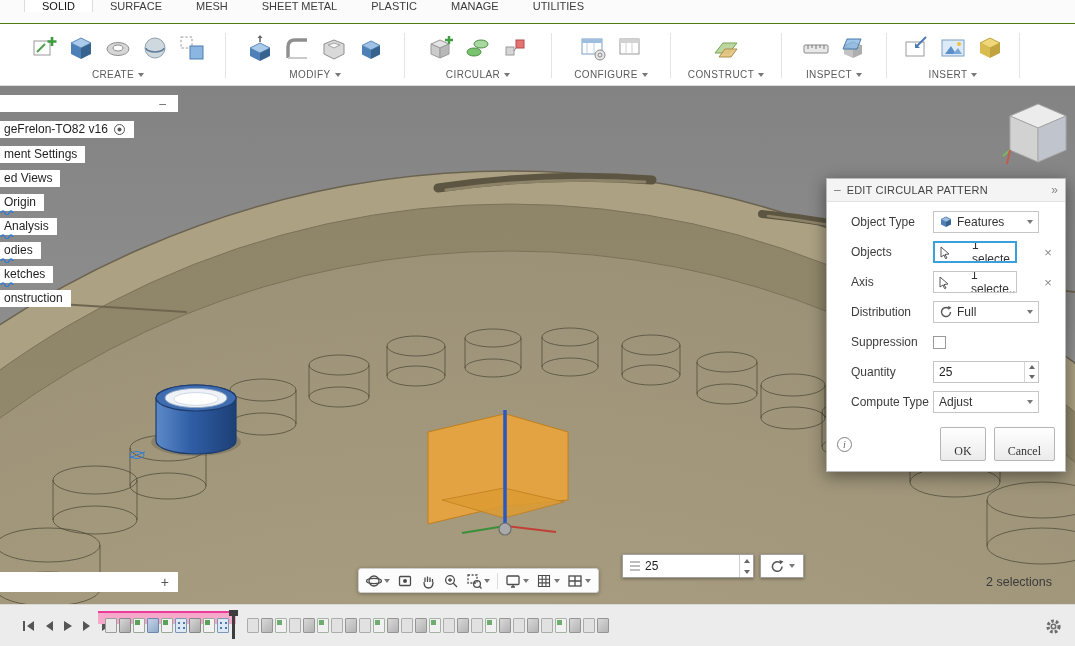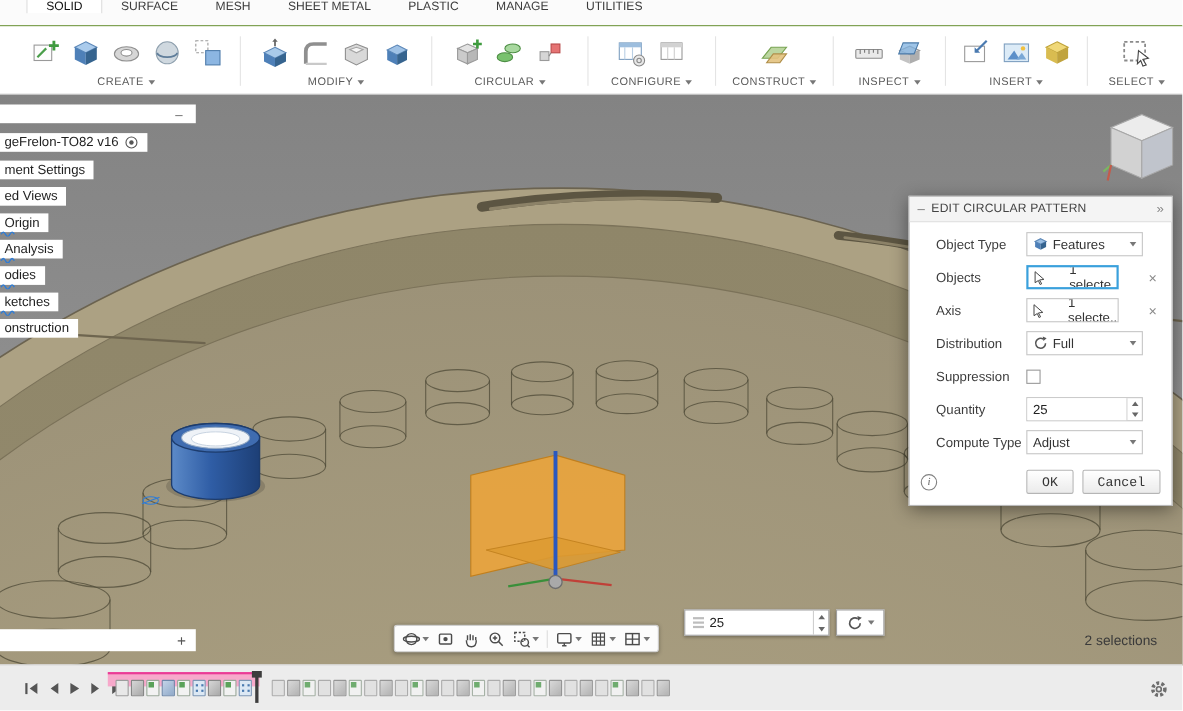--- a/index.html
+++ b/index.html
@@ -69,23 +69,23 @@
   .spin > div { flex:1; display:flex; align-items:center; justify-content:center; }
   .arr-up { width:0; height:0; border-left:3px solid transparent; border-right:3px solid transparent;
             border-bottom:4px solid #666; }
   .arr-dn { width:0; height:0; border-left:3px solid transparent; border-right:3px solid transparent;
             border-top:4px solid #666; }
   .dlg-foot { display:flex; align-items:center; gap:8px; padding:8px 10px 10px; }
   .info { width:15px; height:15px; border-radius:50%; border:1px solid #808080; color:#666;
           display:flex; align-items:center; justify-content:center; font-size:10px; font-style:italic;
           font-family:"Liberation Serif",serif; }
   .foot-spacer { flex:1; }
-  .btn { height:22px; padding:4px 13px; background:linear-gradient(#ffffff,#ebebeb);
+  .btn { height:22px; padding:16px 13px; background:linear-gradient(#ffffff,#ebebeb);
          border:1px solid #b5b5b5; border-radius:2px; font-size:12px; color:#333;
-         font-family:Liberation Mono, monospace; }
+         font-family:Liberation Serif, serif; }
 
   
   .navbar { position:absolute; left:358px; top:568px; height:25px; background:#fcfcfc;
             border:1px solid #cfcfcf; border-radius:3px; display:flex; align-items:center;
             padding:0 7px; gap:7px; box-shadow:0 1px 4px rgba(0,0,0,.3); z-index:7; }
   .nv { display:flex; align-items:center; gap:2px; line-height:0; }
   .nsep { width:1px; height:16px; background:#ddd; }
 
   
   .qty { position:absolute; left:622px; top:554px; display:flex; gap:6px; z-index:7; }
@@ -316,32 +316,20 @@
             <polygon points="24,9 14,14 14,24 24,19" fill="#c0a33e"></polygon>
           </svg></span>
     </div>
     <div class="rg-label">
         <span>INSERT</span>
         <span class="caret"></span>
       </div>
   </div>
   <div class="rsep"></div>
 
-  <div class="rgroup" style="width:86px">
-    <div class="rg-icons">
-      <span class="ric"><svg width="28" height="28">
-            <rect x="3" y="4" width="19" height="17" fill="none" stroke="#8a8a8a" stroke-dasharray="3 2.2" stroke-width="1.6"></rect>
-            <polygon points="16,12 25,19 20,20 23,25 20,26 18,21 15,24" fill="#fff" stroke="#444"></polygon>
-          </svg></span>
-    </div>
-    <div class="rg-label">
-        <span>SELECT</span>
-        <span class="caret"></span>
-      </div>
-  </div>
 </div>
 
 <div class="viewport-bg"></div>
 
 <svg width="1075" height="519" viewBox="0 0 1075 519" style="position:absolute;left:0;top:86px;z-index:1">
   <defs>
     <radialGradient id="floorG" cx="47%" cy="75%" r="75%">
       <stop offset="0%" stop-color="#b2a78b"></stop>
         <stop offset="60%" stop-color="#aba081"></stop>
         <stop offset="100%" stop-color="#9c9278"></stop>

